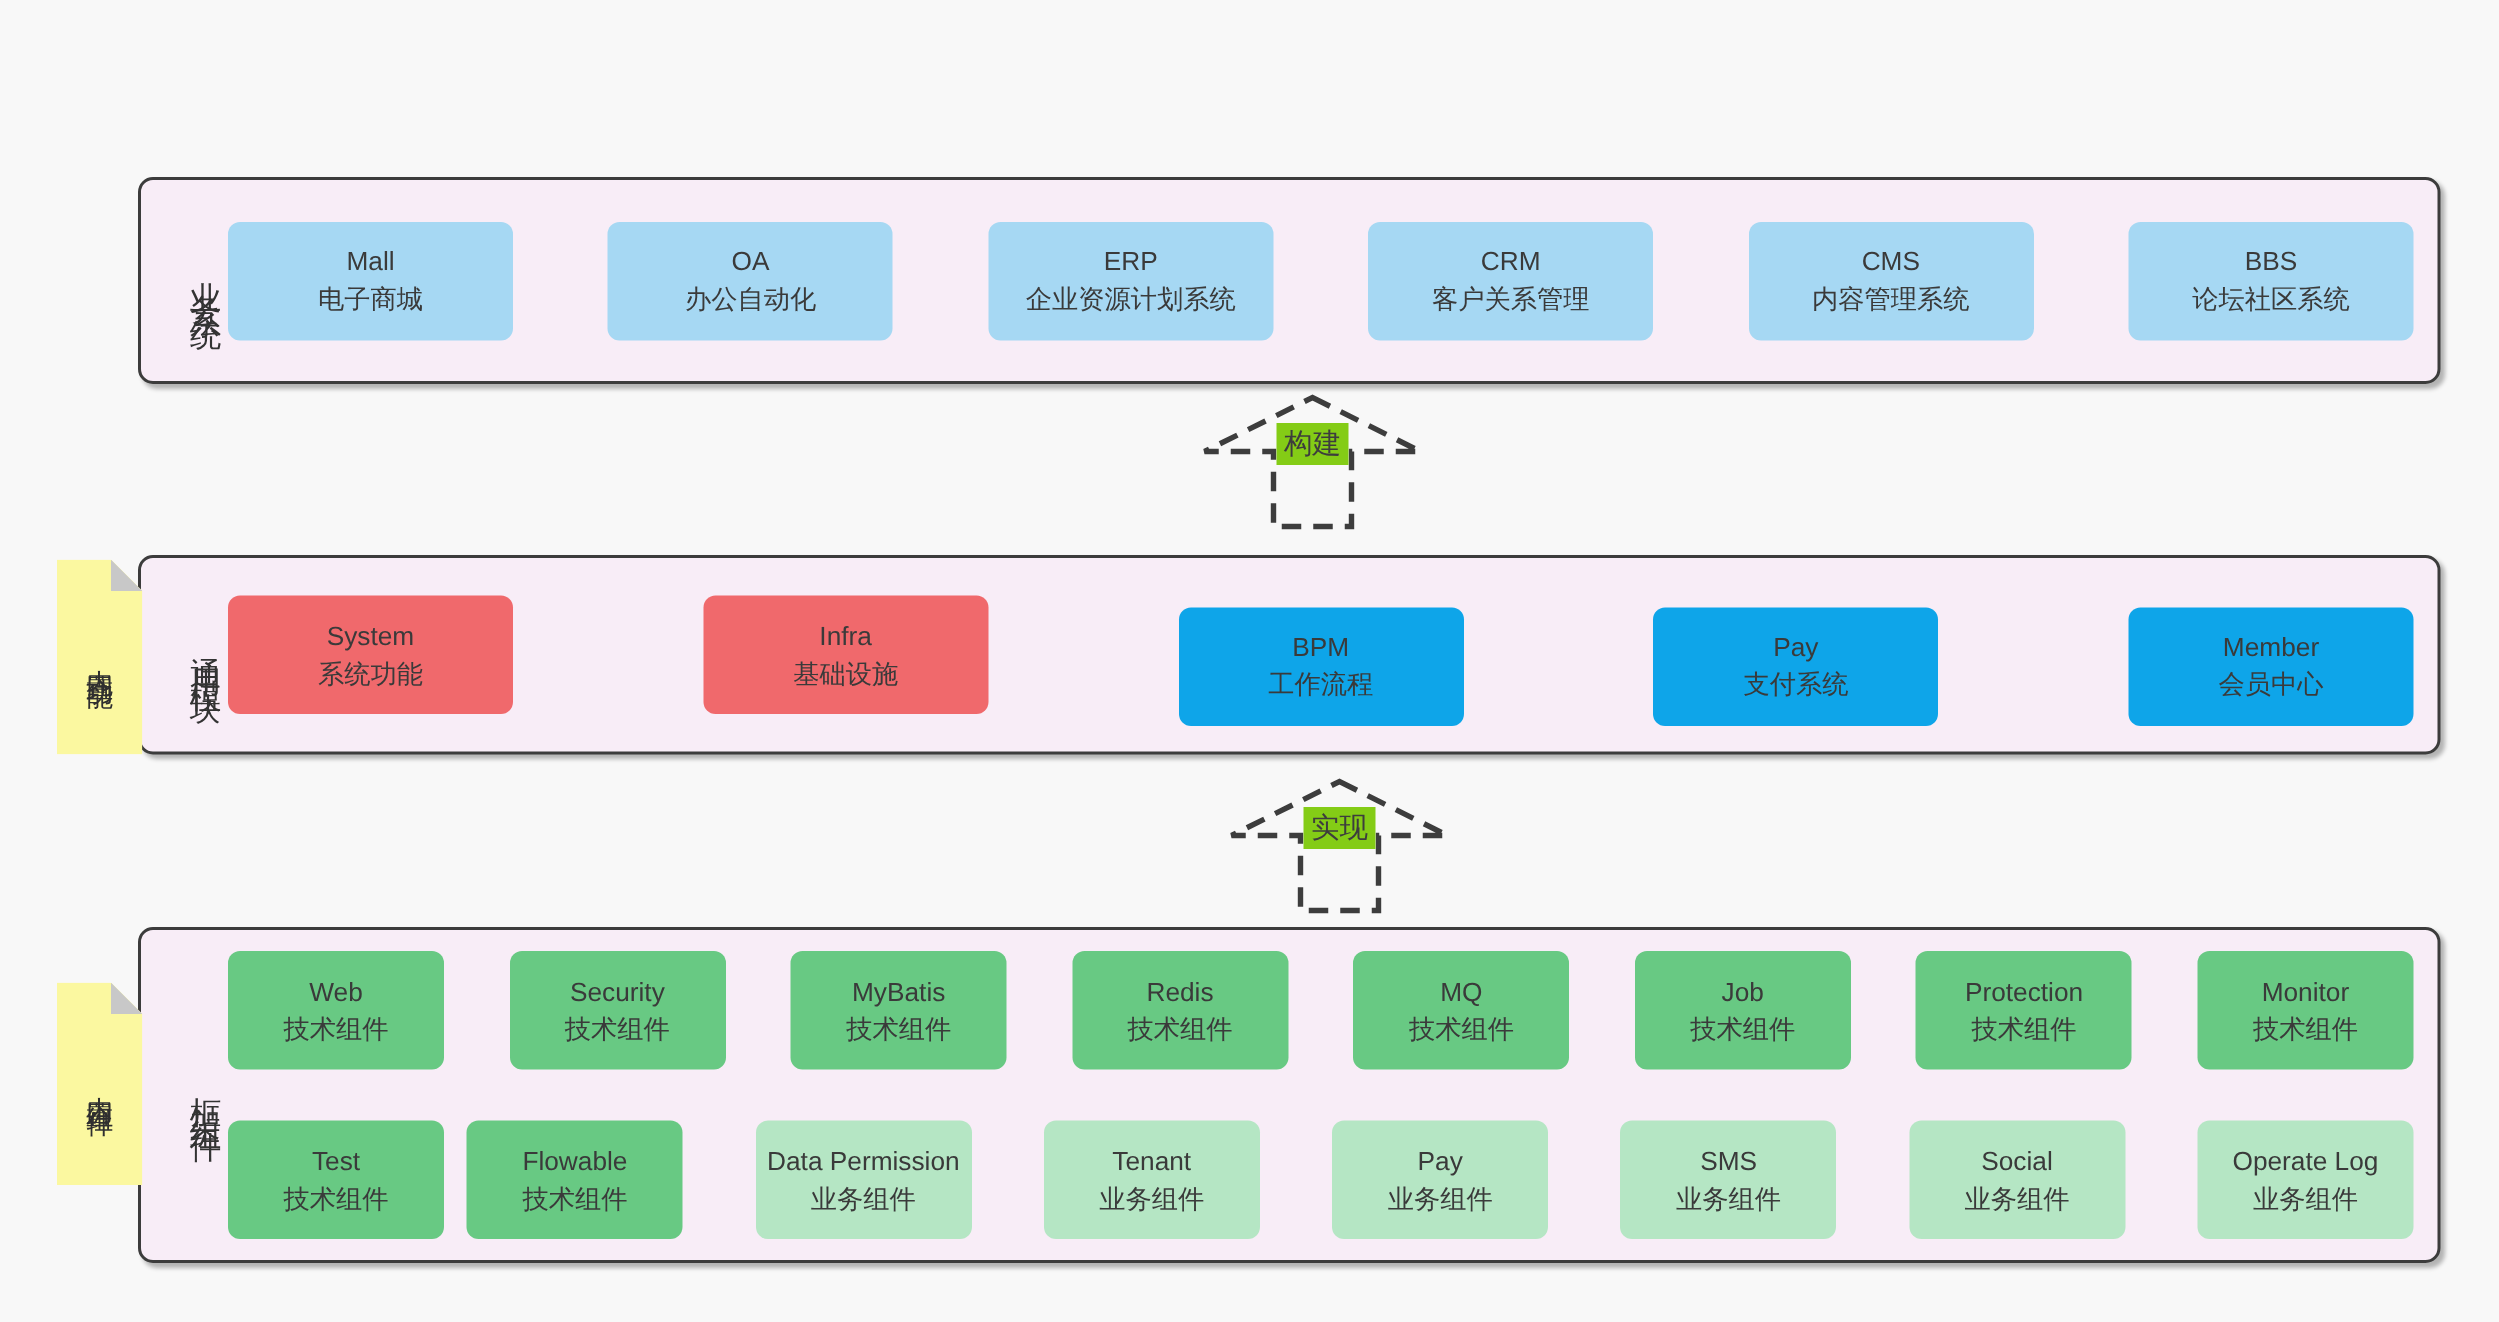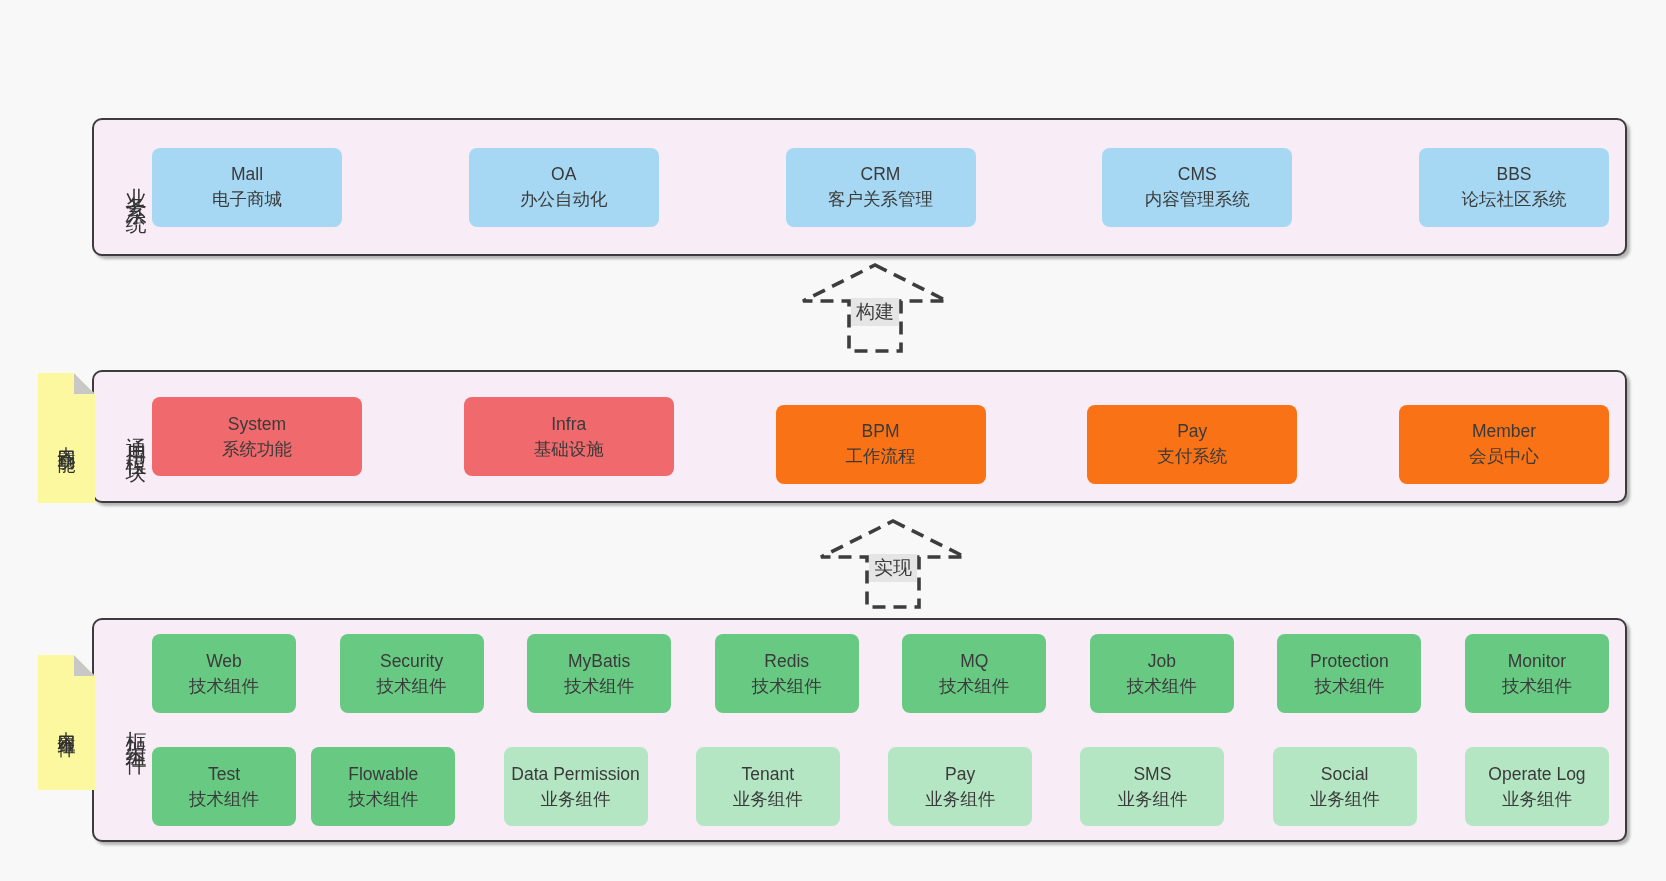--- a/index.html
+++ b/index.html
@@ -22,24 +22,24 @@
     font-size:21px;letter-spacing:8px;color:#333;margin-left:6px;
   }
   .boxes{flex:1;display:flex;justify-content:space-between;align-items:center;padding:0 16px 0 2px;}
   .rows{flex:1;display:flex;flex-direction:column;gap:34px;padding:0 16px 0 2px;}
   .rows .boxes{padding:0;}
   .box{
     border-radius:8px;height:79px;
     display:flex;flex-direction:column;justify-content:center;align-items:center;
     text-align:left;font-size:17.5px;line-height:1.42;
   }
-  .w190{width:190px;} .w202{width:210px;} .w144{width:144px;}
+  .w190{width:190px;} .w202{width:190px;} .w144{width:144px;}
   .box-blue{background:#a6d8f3;}
   .box-red{background:#f0696c;}
-  .box-pink{background:#f97316;margin-top:15px;}
+  .box-pink{background:#0ea5e9;margin-top:15px;}
   .box-green{background:#68c983;}
   .box-lgreen{background:#b5e6c4;margin-left:33px;}
   .box span{display:block;}
 
   .note{
     position:absolute;left:38px;width:57px;background:#fbf8a0;z-index:3;
     display:flex;align-items:center;justify-content:center;
     clip-path:polygon(0 0,calc(100% - 21px) 0,100% 21px,100% 100%,0 100%);
   }
   #note-features{top:373px;height:130px;}
@@ -51,39 +51,43 @@
   .note-text{
     writing-mode:vertical-rl;text-orientation:upright;
     font-size:18px;letter-spacing:3px;color:#2f2f2f;
   }
 
   .arrow{position:absolute;width:150px;height:92px;z-index:2;}
   #arrow-build{left:800px;top:262px;}
   #arrow-implement{left:818px;top:518px;}
   .arrow svg{position:absolute;left:0;top:0;}
   .arrow-label{
-    position:absolute;left:50%;top:36px;transform:translateX(-50%);
-    background:#e5e5e5;padding:1px 5px;font-size:19px;color:#3d3d3d;white-space:nowrap;
+    position:absolute;left:50%;top:20px;transform:translateX(-50%);
+    background:#84cc16;padding:1px 5px;font-size:19px;color:#3d3d3d;white-space:nowrap;
   }
 </style>
 </head>
 <body>
 
 <div class="canvas">
 
   <section class="layer" id="layer-business">
     <div class="layer-label">业务系统</div>
     <div class="boxes">
       <div class="box w190 box-blue">
         <span>Mall</span>
         <span>电子商城</span>
       </div>
       <div class="box w190 box-blue">
         <span>OA</span>
         <span>办公自动化</span>
+      </div>
+      <div class="box w190 box-blue">
+        <span>ERP</span>
+        <span>企业资源计划系统</span>
       </div>
       <div class="box w190 box-blue">
         <span>CRM</span>
         <span>客户关系管理</span>
       </div>
       <div class="box w190 box-blue">
         <span>CMS</span>
         <span>内容管理系统</span>
       </div>
       <div class="box w190 box-blue">

